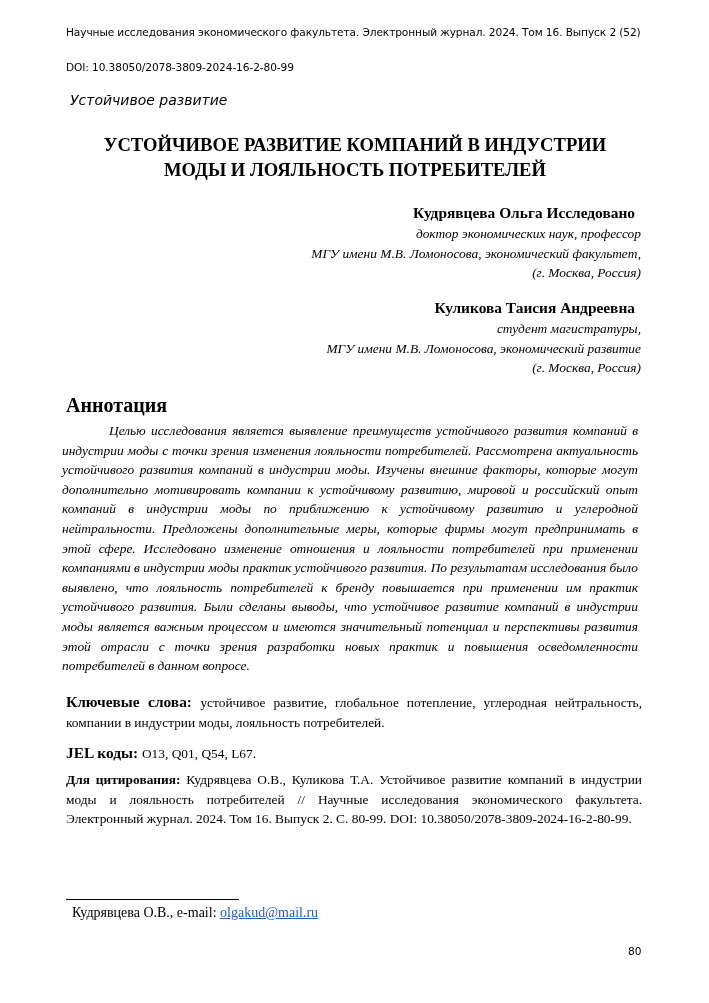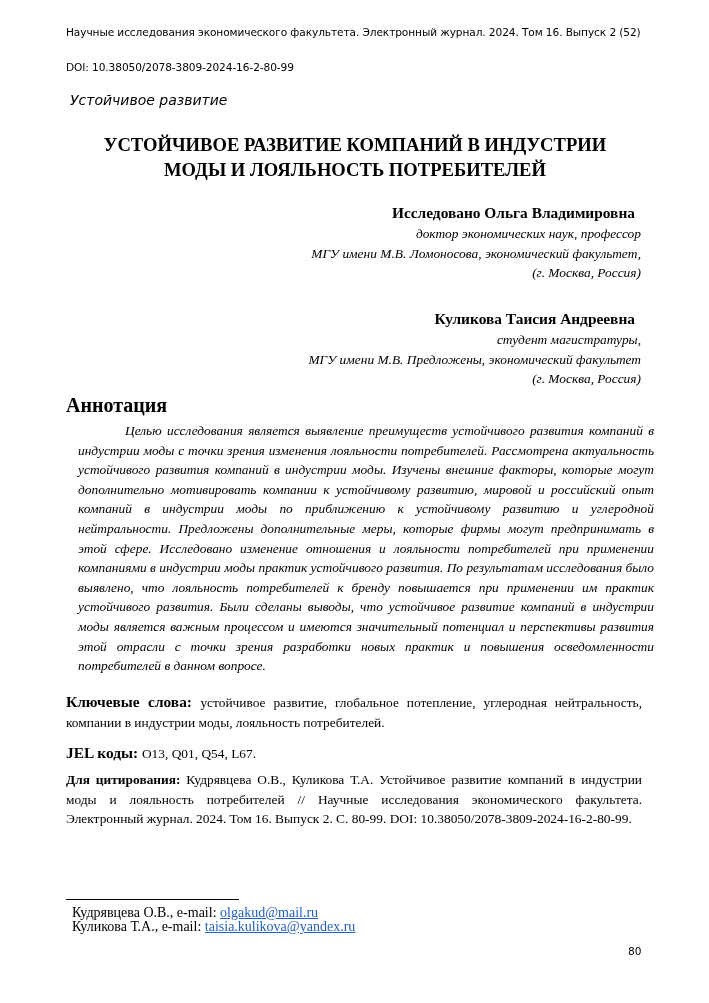--- a/index.html
+++ b/index.html
@@ -7,23 +7,23 @@
   .sans { font-family: "DejaVu Sans", "Liberation Sans", sans-serif; text-align: center; }
   .serif { font-family: "Liberation Serif", "DejaVu Serif", serif; }
   #journal-header { position: absolute; left: 66px; top: 26px; font-size: 10.6px; letter-spacing: -0.1px; white-space: nowrap; }
   #doi-header { position: absolute; left: 66px; top: 61px; font-size: 10.6px; letter-spacing: -0.1px; white-space: nowrap; }
   #section-label { position: absolute; left: 70px; top: 92px; font-size: 14px; font-style: italic; white-space: nowrap; }
   #title { position: absolute; left: 66px; width: 578px; top: 132px; text-align: center; font-weight: bold; font-size: 18.6px; line-height: 25px; }
   .author-block { position: absolute; right: 68px; text-align: right; font-size: 13.4px; line-height: 19.5px; }
   .author-name { font-weight: bold; font-size: 15.4px; line-height: 22px; margin-right: 6px; }
   .author-line { font-weight: normal; font-style: italic; white-space: nowrap; }
   #author1 { top: 202px; }
-  #author2 { top: 308px; }
+  #author2 { top: 297px; }
   #abstract-heading { position: absolute; left: 66px; top: 394px; font-weight: bold; font-size: 20px; }
-  #abstract-text { position: absolute; left: 78px; width: 576px; top: 421px; font-style: italic; font-size: 13.4px; line-height: 19.6px; text-align: justify; text-indent: 47px; hyphens: none; }
+  #abstract-text { position: absolute; left: 62px; width: 576px; top: 421px; font-style: italic; font-size: 13.4px; line-height: 19.6px; text-align: justify; text-indent: 47px; hyphens: none; }
   #keywords { position: absolute; left: 66px; width: 576px; top: 692px; font-size: 13.4px; line-height: 20px; text-align: justify; }
   #keywords .kw-label { font-weight: bold; font-size: 15.4px; }
   #jel { position: absolute; left: 66px; top: 744px; font-size: 13.4px; white-space: nowrap; }
   #jel .jel-label { font-weight: bold; font-size: 15.4px; }
   #citation { position: absolute; left: 66px; width: 576px; top: 770px; font-size: 13.4px; line-height: 19.6px; text-align: justify; }
   #citation .cite-label { font-weight: bold; }
   #footnote-rule { position: absolute; left: 66px; top: 899px; width: 173px; height: 1px; background: #000; }
   #footnotes { position: absolute; left: 72px; top: 906px; font-size: 14px; line-height: 14px; white-space: nowrap; }
   #footnotes a { color: #1f5fbf; text-decoration: underline; }
   #page-number { position: absolute; left: 628px; top: 945px; font-size: 10.6px; }
@@ -35,30 +35,30 @@
 <div id="doi-header" class="sans">DOI: 10.38050/2078-3809-2024-16-2-80-99</div>
 
 <div id="section-label" class="sans">Устойчивое развитие</div>
 
 <div id="title" class="serif">
   <div>УСТОЙЧИВОЕ РАЗВИТИЕ КОМПАНИЙ В ИНДУСТРИИ</div>
   <div>МОДЫ И ЛОЯЛЬНОСТЬ ПОТРЕБИТЕЛЕЙ</div>
 </div>
 
 <div id="author1" class="author-block serif">
-  <div class="author-name">Исследовано Ольга Владимировна</div>
+  <div class="author-name">Кудрявцева Ольга Исследовано</div>
   <div class="author-line">доктор экономических наук, профессор</div>
   <div class="author-line">МГУ имени М.В. Ломоносова, экономический факультет,</div>
   <div class="author-line">(г. Москва, Россия)</div>
 </div>
 
 <div id="author2" class="author-block serif">
   <div class="author-name">Куликова Таисия Андреевна</div>
   <div class="author-line">студент магистратуры,</div>
-  <div class="author-line">МГУ имени М.В. Предложены, экономический факультет</div>
+  <div class="author-line">МГУ имени М.В. Ломоносова, экономический развитие</div>
   <div class="author-line">(г. Москва, Россия)</div>
 </div>
 
 <div id="abstract-heading" class="serif">Аннотация</div>
 <div id="abstract-text" class="serif">Целью исследования является выявление преимуществ устойчивого развития компаний в индустрии моды с точки зрения изменения лояльности потребителей. Рассмотрена актуальность устойчивого развития компаний в индустрии моды. Изучены внешние факторы, которые могут дополнительно мотивировать компании к устойчивому развитию, мировой и российский опыт компаний в индустрии моды по приближению к устойчивому развитию и углеродной нейтральности. Предложены дополнительные меры, которые фирмы могут предпринимать в этой сфере. Исследовано изменение отношения и лояльности потребителей при применении компаниями в индустрии моды практик устойчивого развития. По результатам исследования было выявлено, что лояльность потребителей к бренду повышается при применении им практик устойчивого развития. Были сделаны выводы, что устойчивое развитие компаний в индустрии моды является важным процессом и имеются значительный потенциал и перспективы развития этой отрасли с точки зрения разработки новых практик и повышения осведомленности потребителей в данном вопросе.</div>
 
 <div id="keywords" class="serif">
   <span class="kw-label">Ключевые слова: </span>
   <span>устойчивое развитие, глобальное потепление, углеродная нейтральность, компании в индустрии моды, лояльность потребителей.</span>
 </div>
@@ -71,18 +71,15 @@
 <div id="citation" class="serif">
   <span class="cite-label">Для цитирования: </span>
   <span>Кудрявцева О.В., Куликова Т.А. Устойчивое развитие компаний в индустрии моды и лояльность потребителей // Научные исследования экономического факультета. Электронный журнал. 2024. Том 16. Выпуск 2. С. 80-99. DOI: 10.38050/2078-3809-2024-16-2-80-99.</span>
 </div>
 
 <div id="footnote-rule"></div>
 <div id="footnotes" class="serif">
   <div>
     <span>Кудрявцева О.В., e-mail: </span><a href="#">olgakud@mail.ru</a>
   </div>
-  <div>
-    <span>Куликова Т.А., e-mail: </span><a href="#">taisia.kulikova@yandex.ru</a>
-  </div>
 </div>
 
 <div id="page-number" class="sans">80</div>
 
 </body></html>

